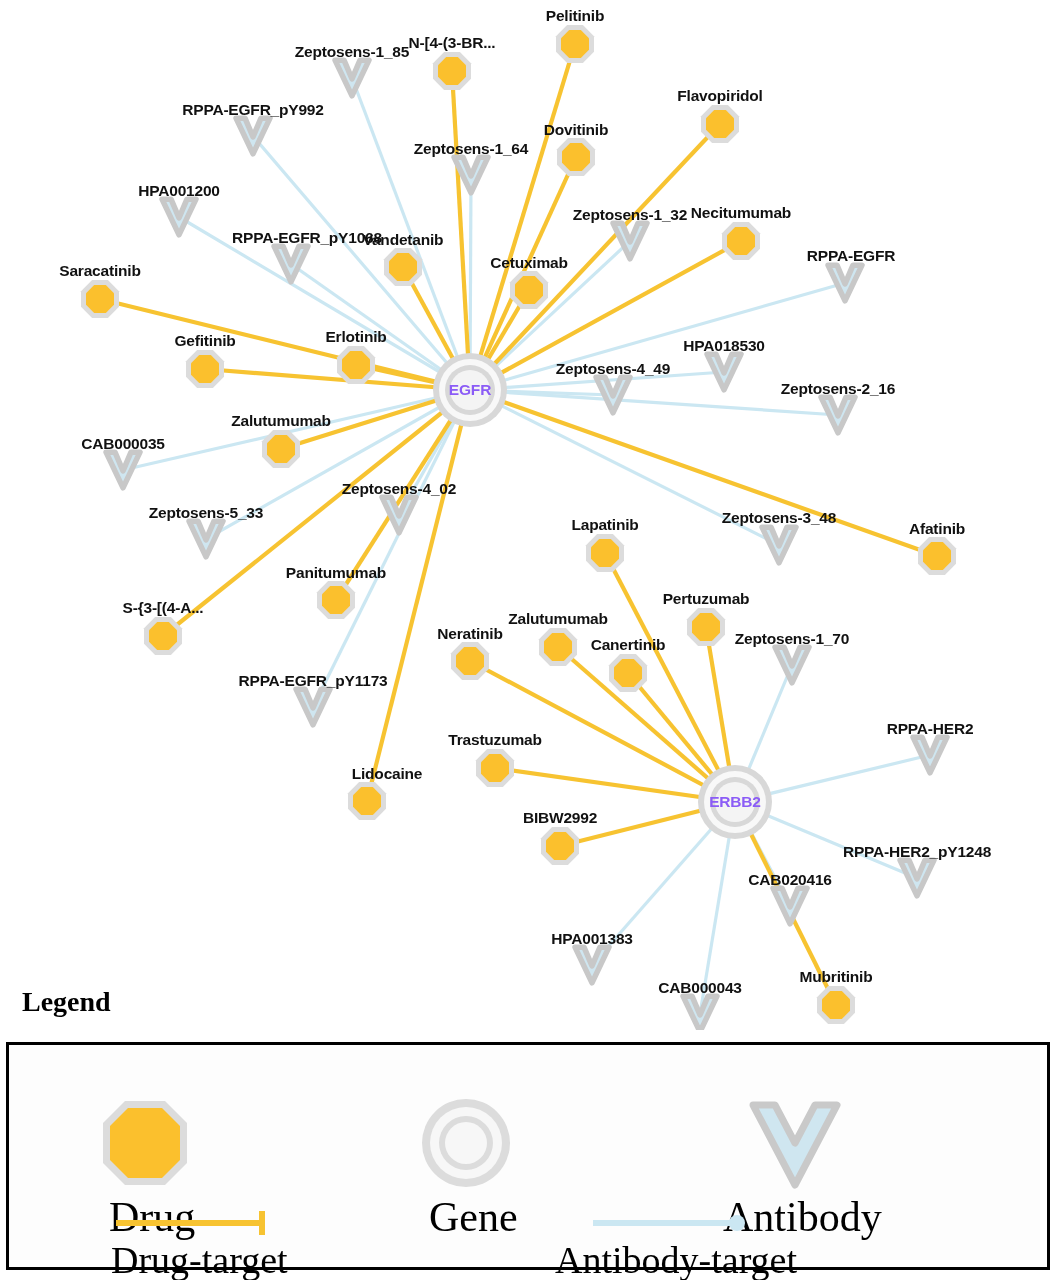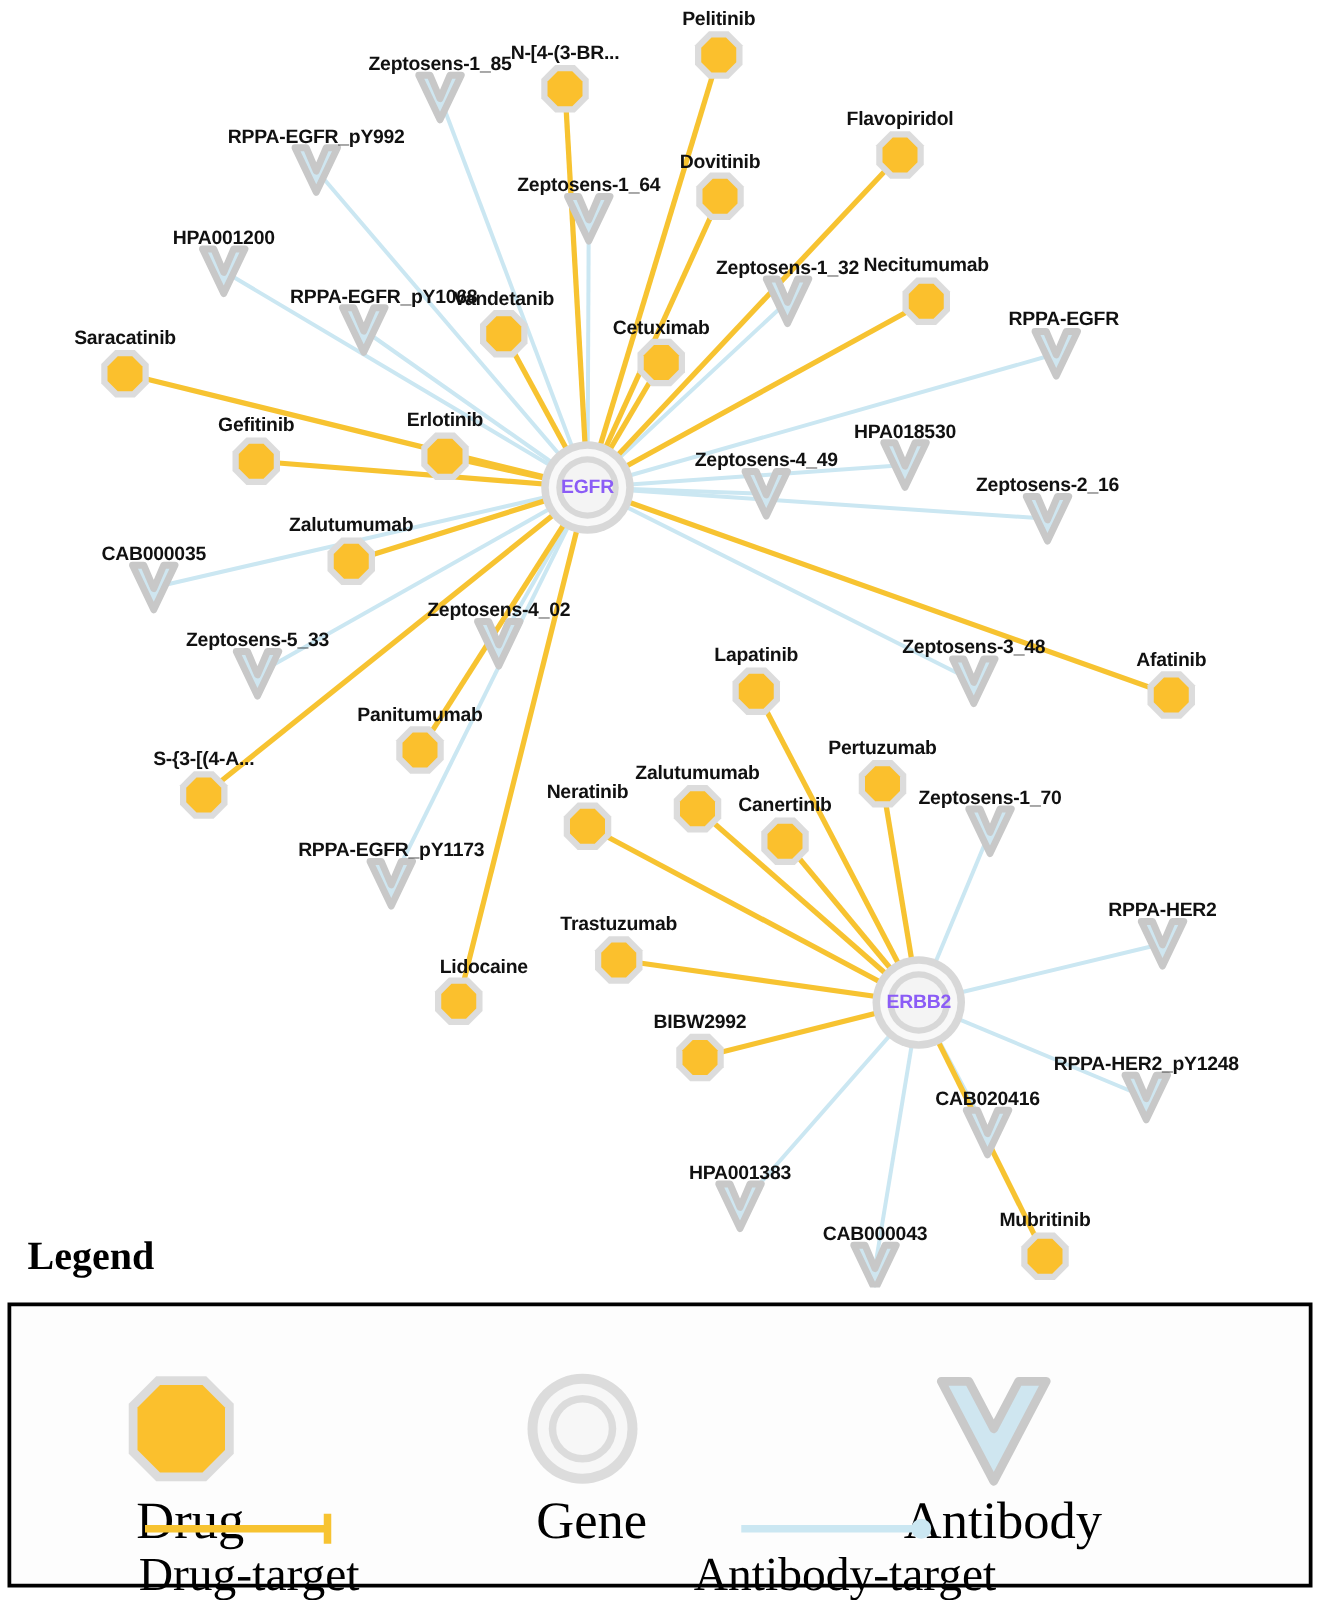--- a/index.html
+++ b/index.html
@@ -37,21 +37,21 @@
   .gene-label {
     font-size: 15.5px;
     font-weight: bold;
     color: #8b5cf6;
   }
   #legend-title {
     position: absolute;
     left: 22px;
     top: 986px;
     font-family: "Liberation Serif", serif;
-    font-size: 32px;
+    font-size: 28px;
     font-weight: bold;
     color: #000000;
   }
   #legend-box {
     position: absolute;
     left: 6px;
     top: 1042px;
     width: 1044px;
     height: 228px;
     border: 3px solid #000000;

